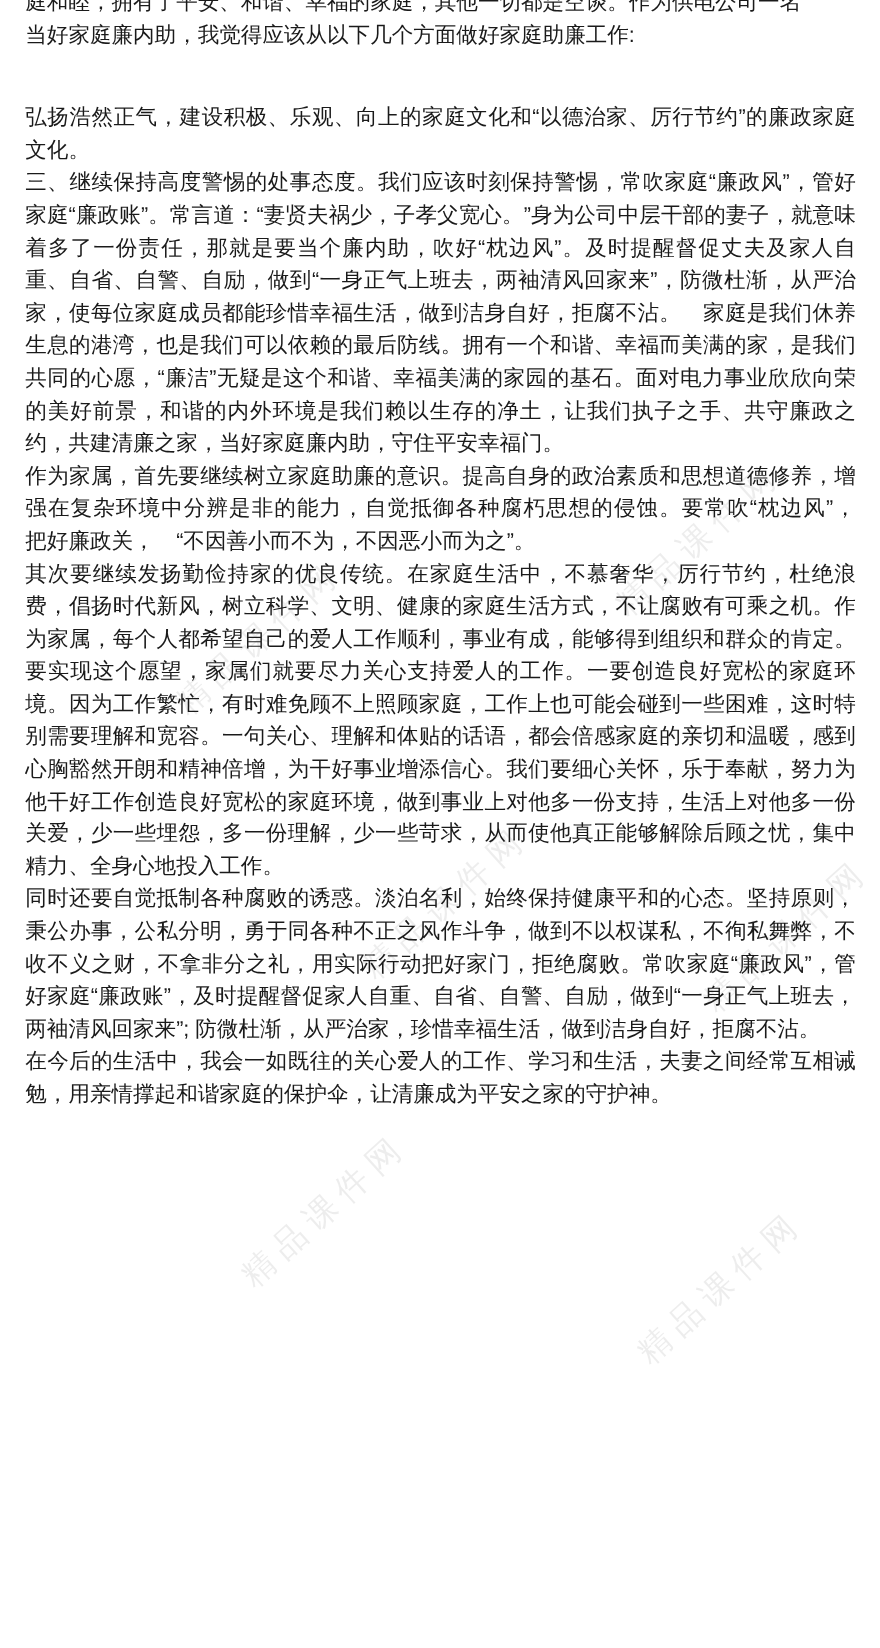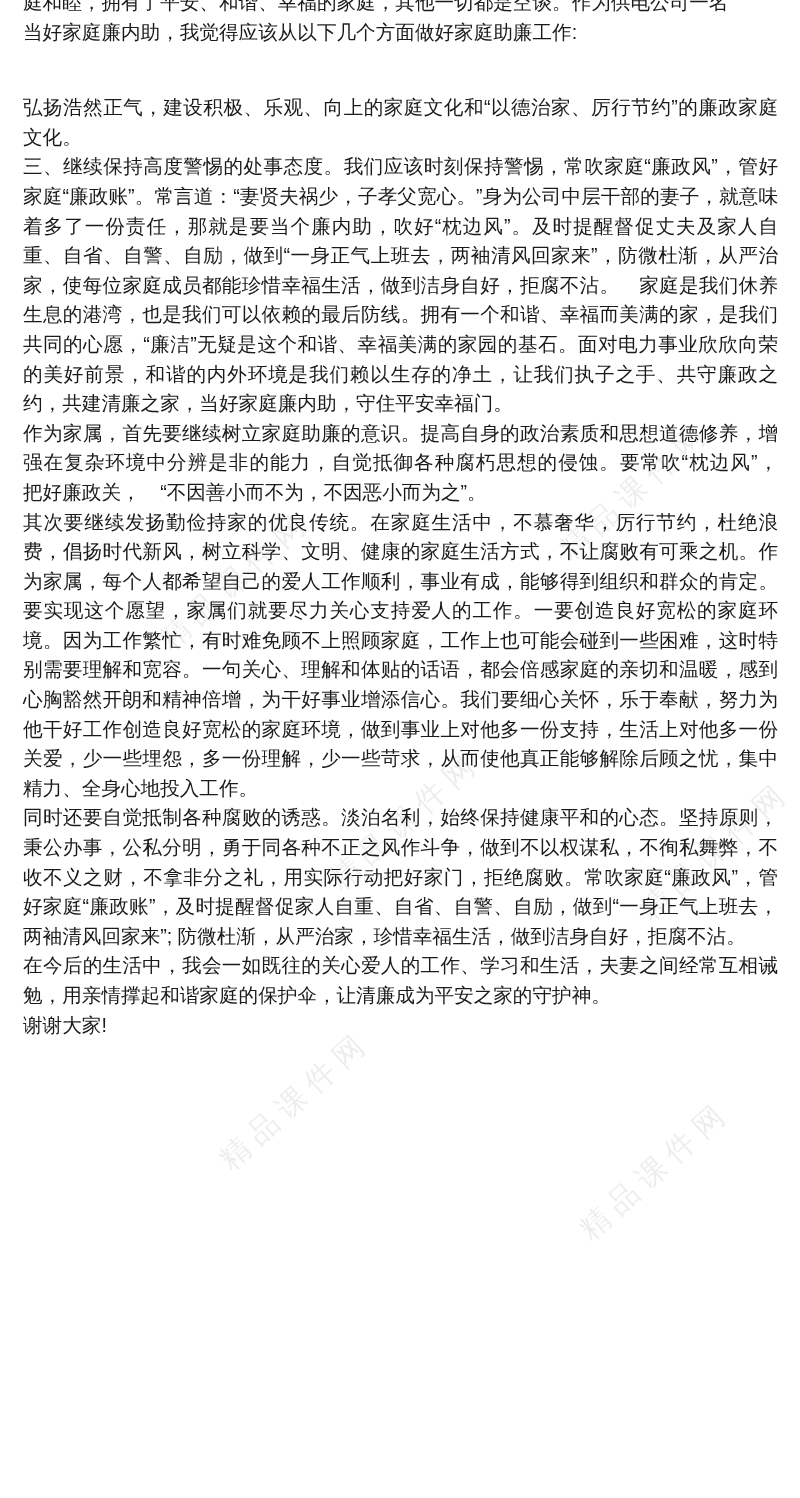--- a/index.html
+++ b/index.html
@@ -73,16 +73,15 @@
     <p class="line clipped">庭和睦，拥有了平安、和谐、幸福的家庭，其他一切都是空谈。作为供电公司一名</p>
     <p class="line">当好家庭廉内助，我觉得应该从以下几个方面做好家庭助廉工作:</p>
     <div class="spacer"></div>
     <div id="paragraphs">
         <p class="line">弘扬浩然正气，建设积极、乐观、向上的家庭文化和“以德治家、厉行节约”的廉政家庭文化。</p>
         <p class="line">三、继续保持高度警惕的处事态度。我们应该时刻保持警惕，常吹家庭“廉政风”，管好家庭“廉政账”。常言道：“妻贤夫祸少，子孝父宽心。”身为公司中层干部的妻子，就意味着多了一份责任，那就是要当个廉内助，吹好“枕边风”。及时提醒督促丈夫及家人自重、自省、自警、自励，做到“一身正气上班去，两袖清风回家来”，防微杜渐，从严治家，使每位家庭成员都能珍惜幸福生活，做到洁身自好，拒腐不沾。　家庭是我们休养生息的港湾，也是我们可以依赖的最后防线。拥有一个和谐、幸福而美满的家，是我们共同的心愿，“廉洁”无疑是这个和谐、幸福美满的家园的基石。面对电力事业欣欣向荣的美好前景，和谐的内外环境是我们赖以生存的净土，让我们执子之手、共守廉政之约，共建清廉之家，当好家庭廉内助，守住平安幸福门。</p>
         <p class="line">作为家属，首先要继续树立家庭助廉的意识。提高自身的政治素质和思想道德修养，增强在复杂环境中分辨是非的能力，自觉抵御各种腐朽思想的侵蚀。要常吹“枕边风”，　把好廉政关，　“不因善小而不为，不因恶小而为之”。</p>
         <p class="line">其次要继续发扬勤俭持家的优良传统。在家庭生活中，不慕奢华，厉行节约，杜绝浪费，倡扬时代新风，树立科学、文明、健康的家庭生活方式，不让腐败有可乘之机。作为家属，每个人都希望自己的爱人工作顺利，事业有成，能够得到组织和群众的肯定。要实现这个愿望，家属们就要尽力关心支持爱人的工作。一要创造良好宽松的家庭环境。因为工作繁忙，有时难免顾不上照顾家庭，工作上也可能会碰到一些困难，这时特别需要理解和宽容。一句关心、理解和体贴的话语，都会倍感家庭的亲切和温暖，感到心胸豁然开朗和精神倍增，为干好事业增添信心。我们要细心关怀，乐于奉献，努力为他干好工作创造良好宽松的家庭环境，做到事业上对他多一份支持，生活上对他多一份关爱，少一些埋怨，多一份理解，少一些苛求，从而使他真正能够解除后顾之忧，集中精力、全身心地投入工作。</p>
         <p class="line">同时还要自觉抵制各种腐败的诱惑。淡泊名利，始终保持健康平和的心态。坚持原则，秉公办事，公私分明，勇于同各种不正之风作斗争，做到不以权谋私，不徇私舞弊，不收不义之财，不拿非分之礼，用实际行动把好家门，拒绝腐败。常吹家庭“廉政风”，管好家庭“廉政账”，及时提醒督促家人自重、自省、自警、自励，做到“一身正气上班去，两袖清风回家来”; 防微杜渐，从严治家，珍惜幸福生活，做到洁身自好，拒腐不沾。</p>
         <p class="line">在今后的生活中，我会一如既往的关心爱人的工作、学习和生活，夫妻之间经常互相诫勉，用亲情撑起和谐家庭的保护伞，让清廉成为平安之家的守护神。</p>
-        <p class="line">谢谢大家!</p>
       </div>
   </div>
 </div>
 
 </body></html>

